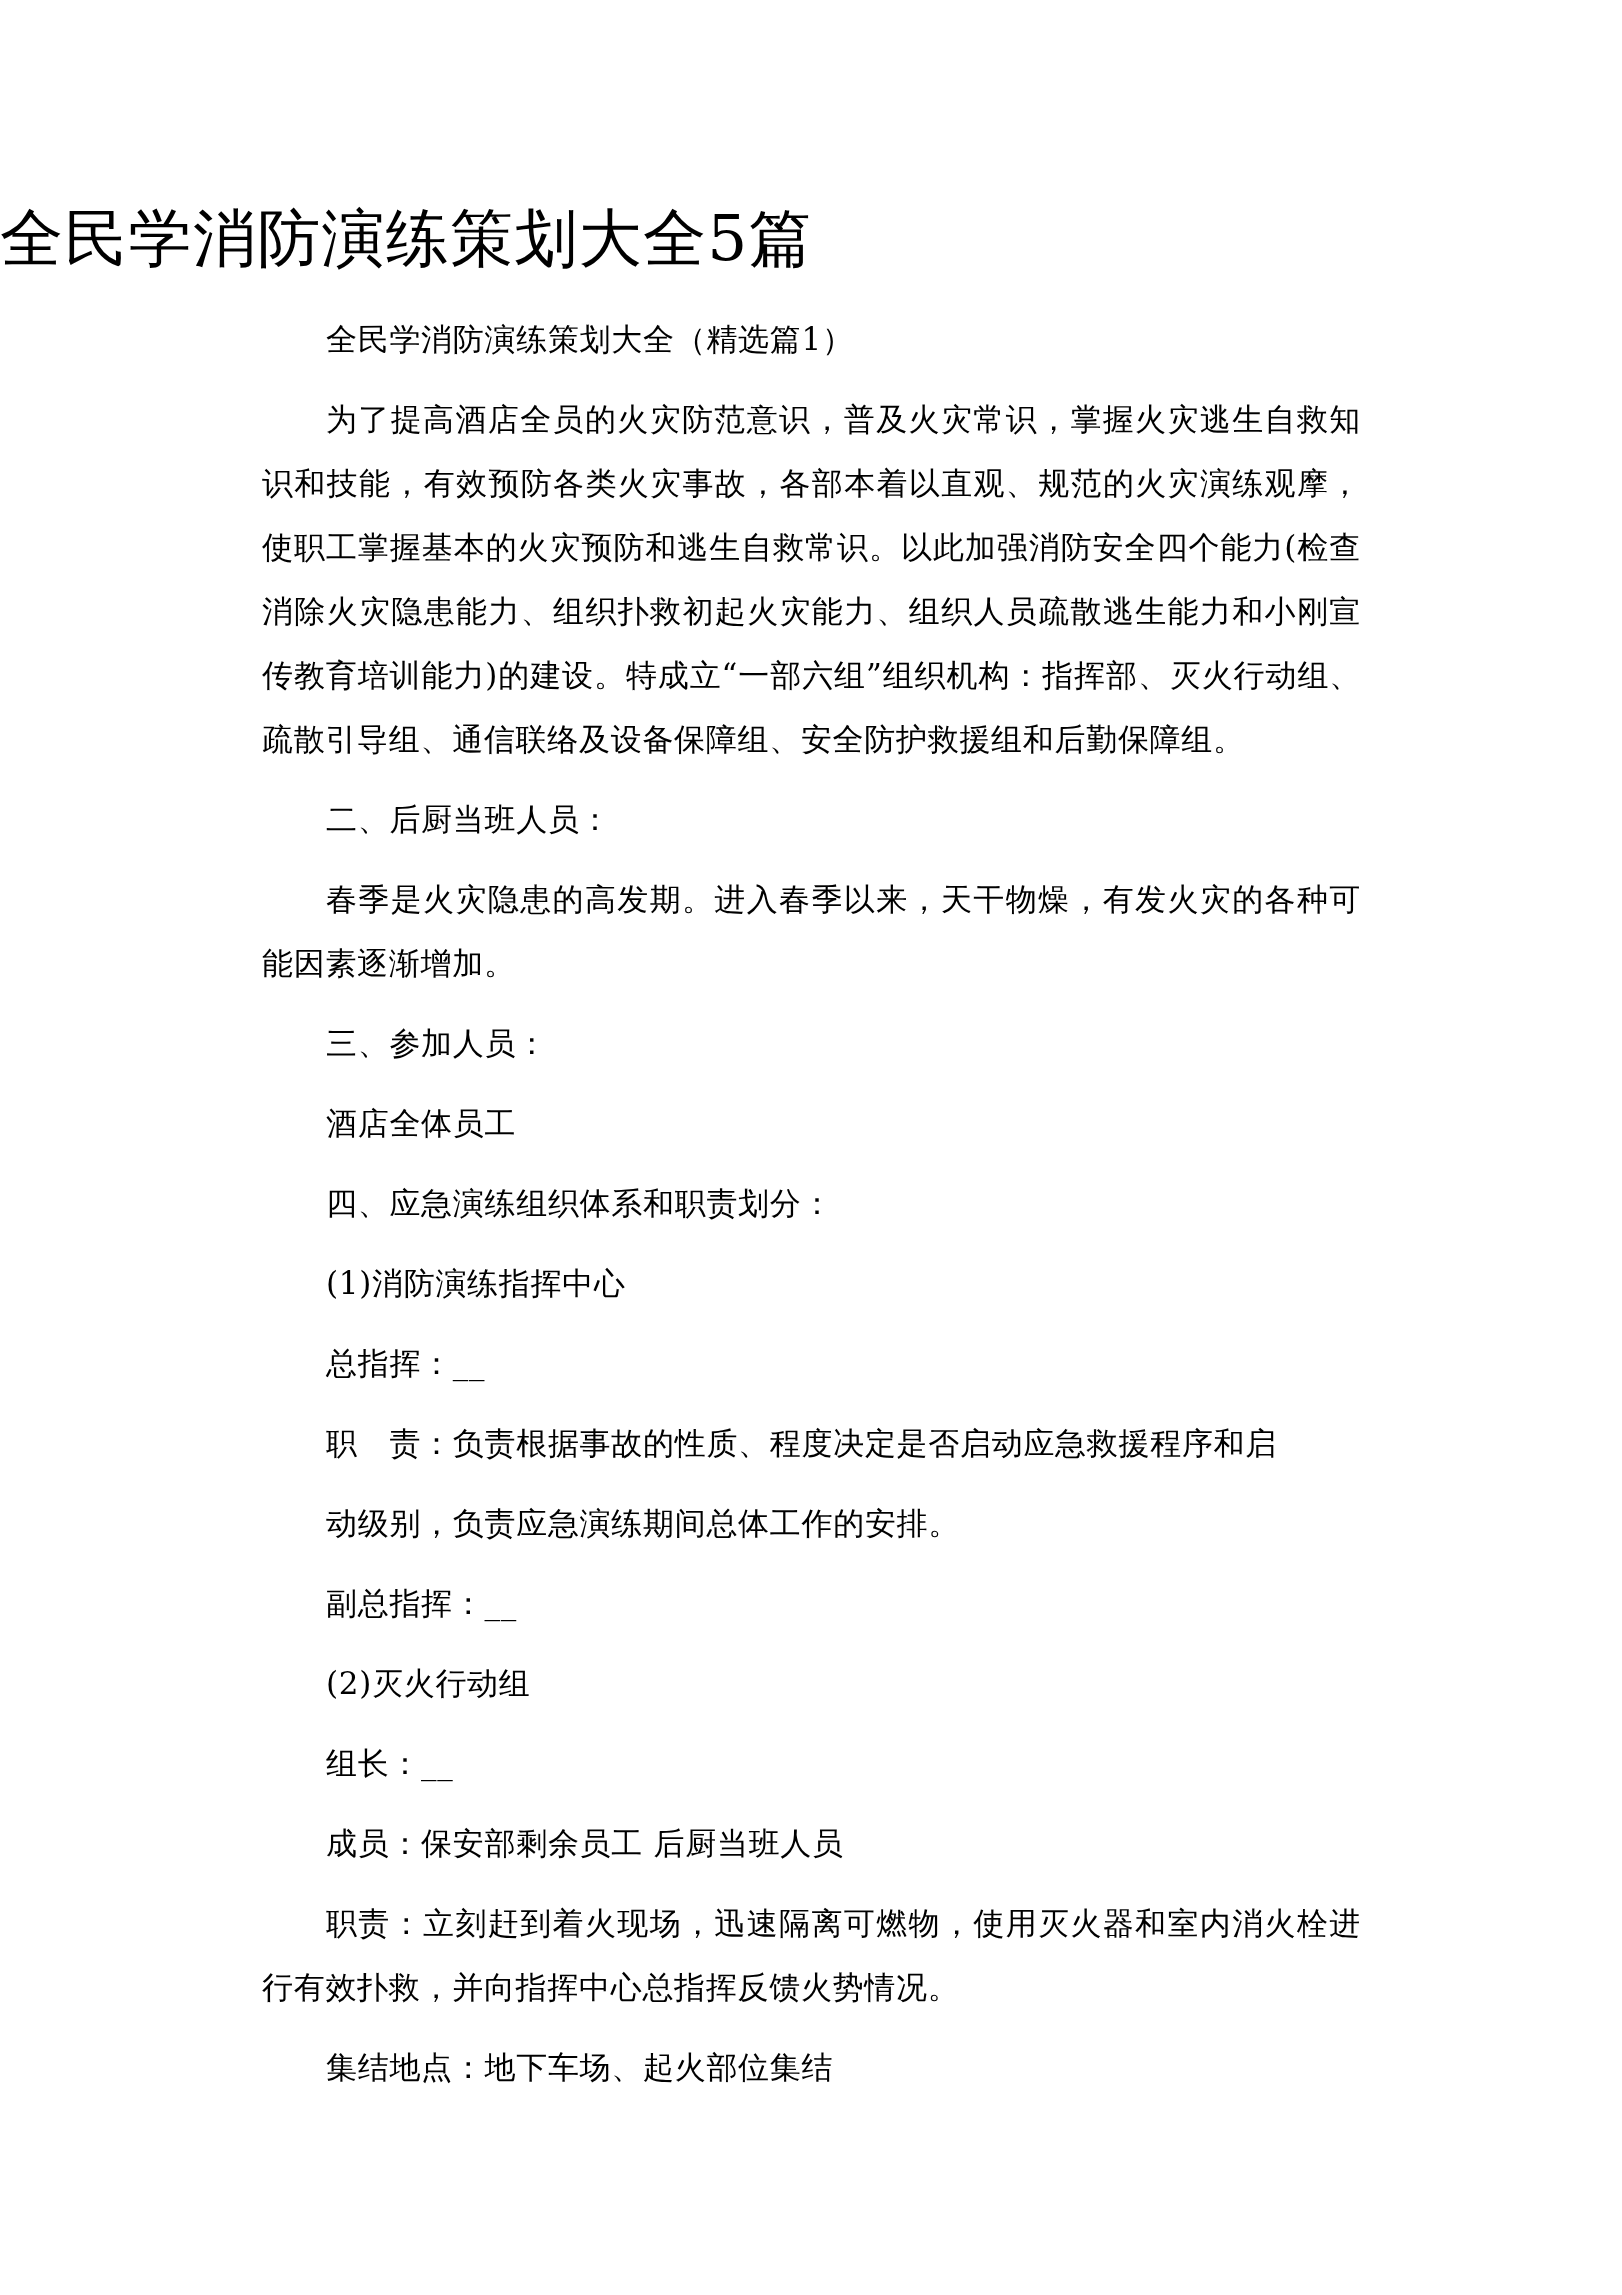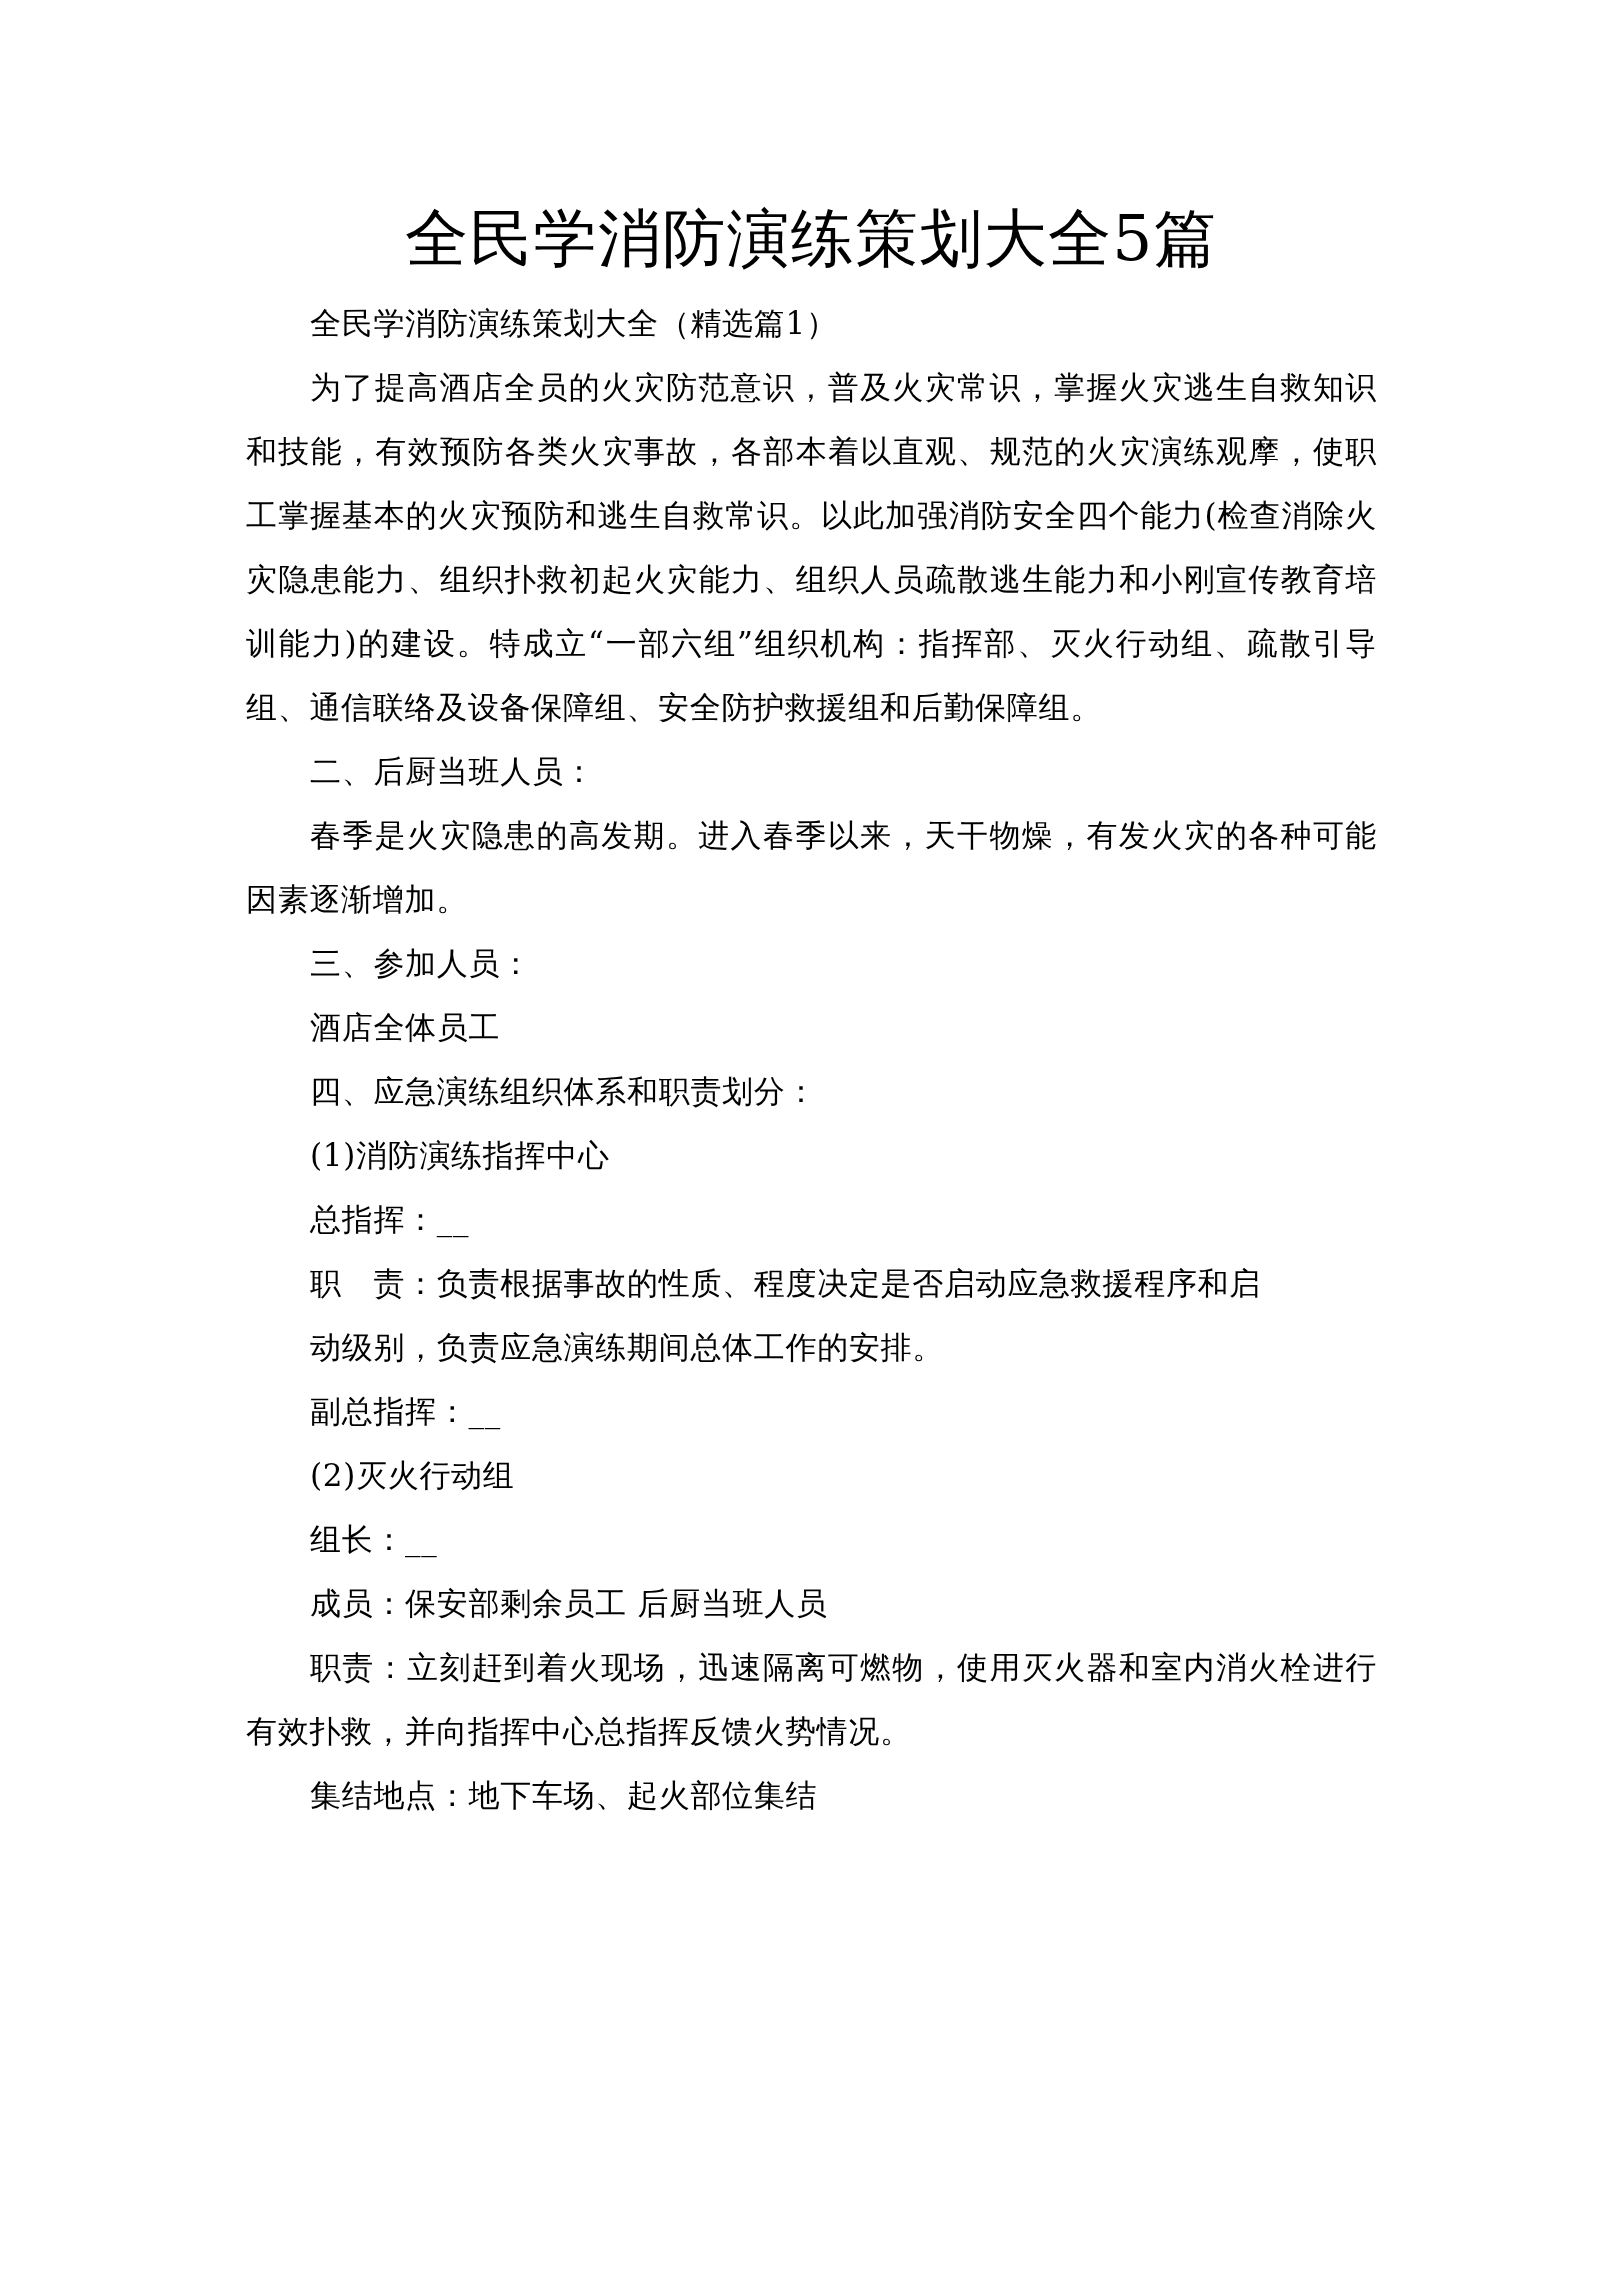--- a/index.html
+++ b/index.html
@@ -4,28 +4,28 @@
 <style>
   html, body { margin: 0; padding: 0; background: #ffffff; }
   body { width: 1623px; height: 2295px; position: relative; overflow: hidden; }
   .page {
     position: absolute; left: 0; top: 0; width: 1623px; height: 2295px;
     background: #ffffff; color: #000000;
     font-family: "DejaVu Serif", "Liberation Serif", serif;
   }
   .title {
     position: absolute; left: 0; width: 1623px; top: 196px;
-    text-align: center; font-size: 63px; line-height: 85px; letter-spacing: 1.3px;
+    text-align: left; font-size: 63px; line-height: 85px; letter-spacing: 1.3px;
     font-family: "DejaVu Serif", "Liberation Serif", serif;
   }
   .body {
     position: absolute; left: 246px; top: 291px; width: 1131px;
   }
   .p {
-    font-size: 31px; line-height: 64px; margin: 0;
+    font-size: 31px; line-height: 64px; margin: 16px;
     letter-spacing: 0.7px; text-align: justify; text-justify: inter-ideograph;
     white-space: normal; word-break: break-all;
   }
   .indent { text-indent: 64px; }
 </style>
 </head>
 <body>
 
 <div class="page">
   <div class="title">全民学消防演练策划大全5篇</div>

